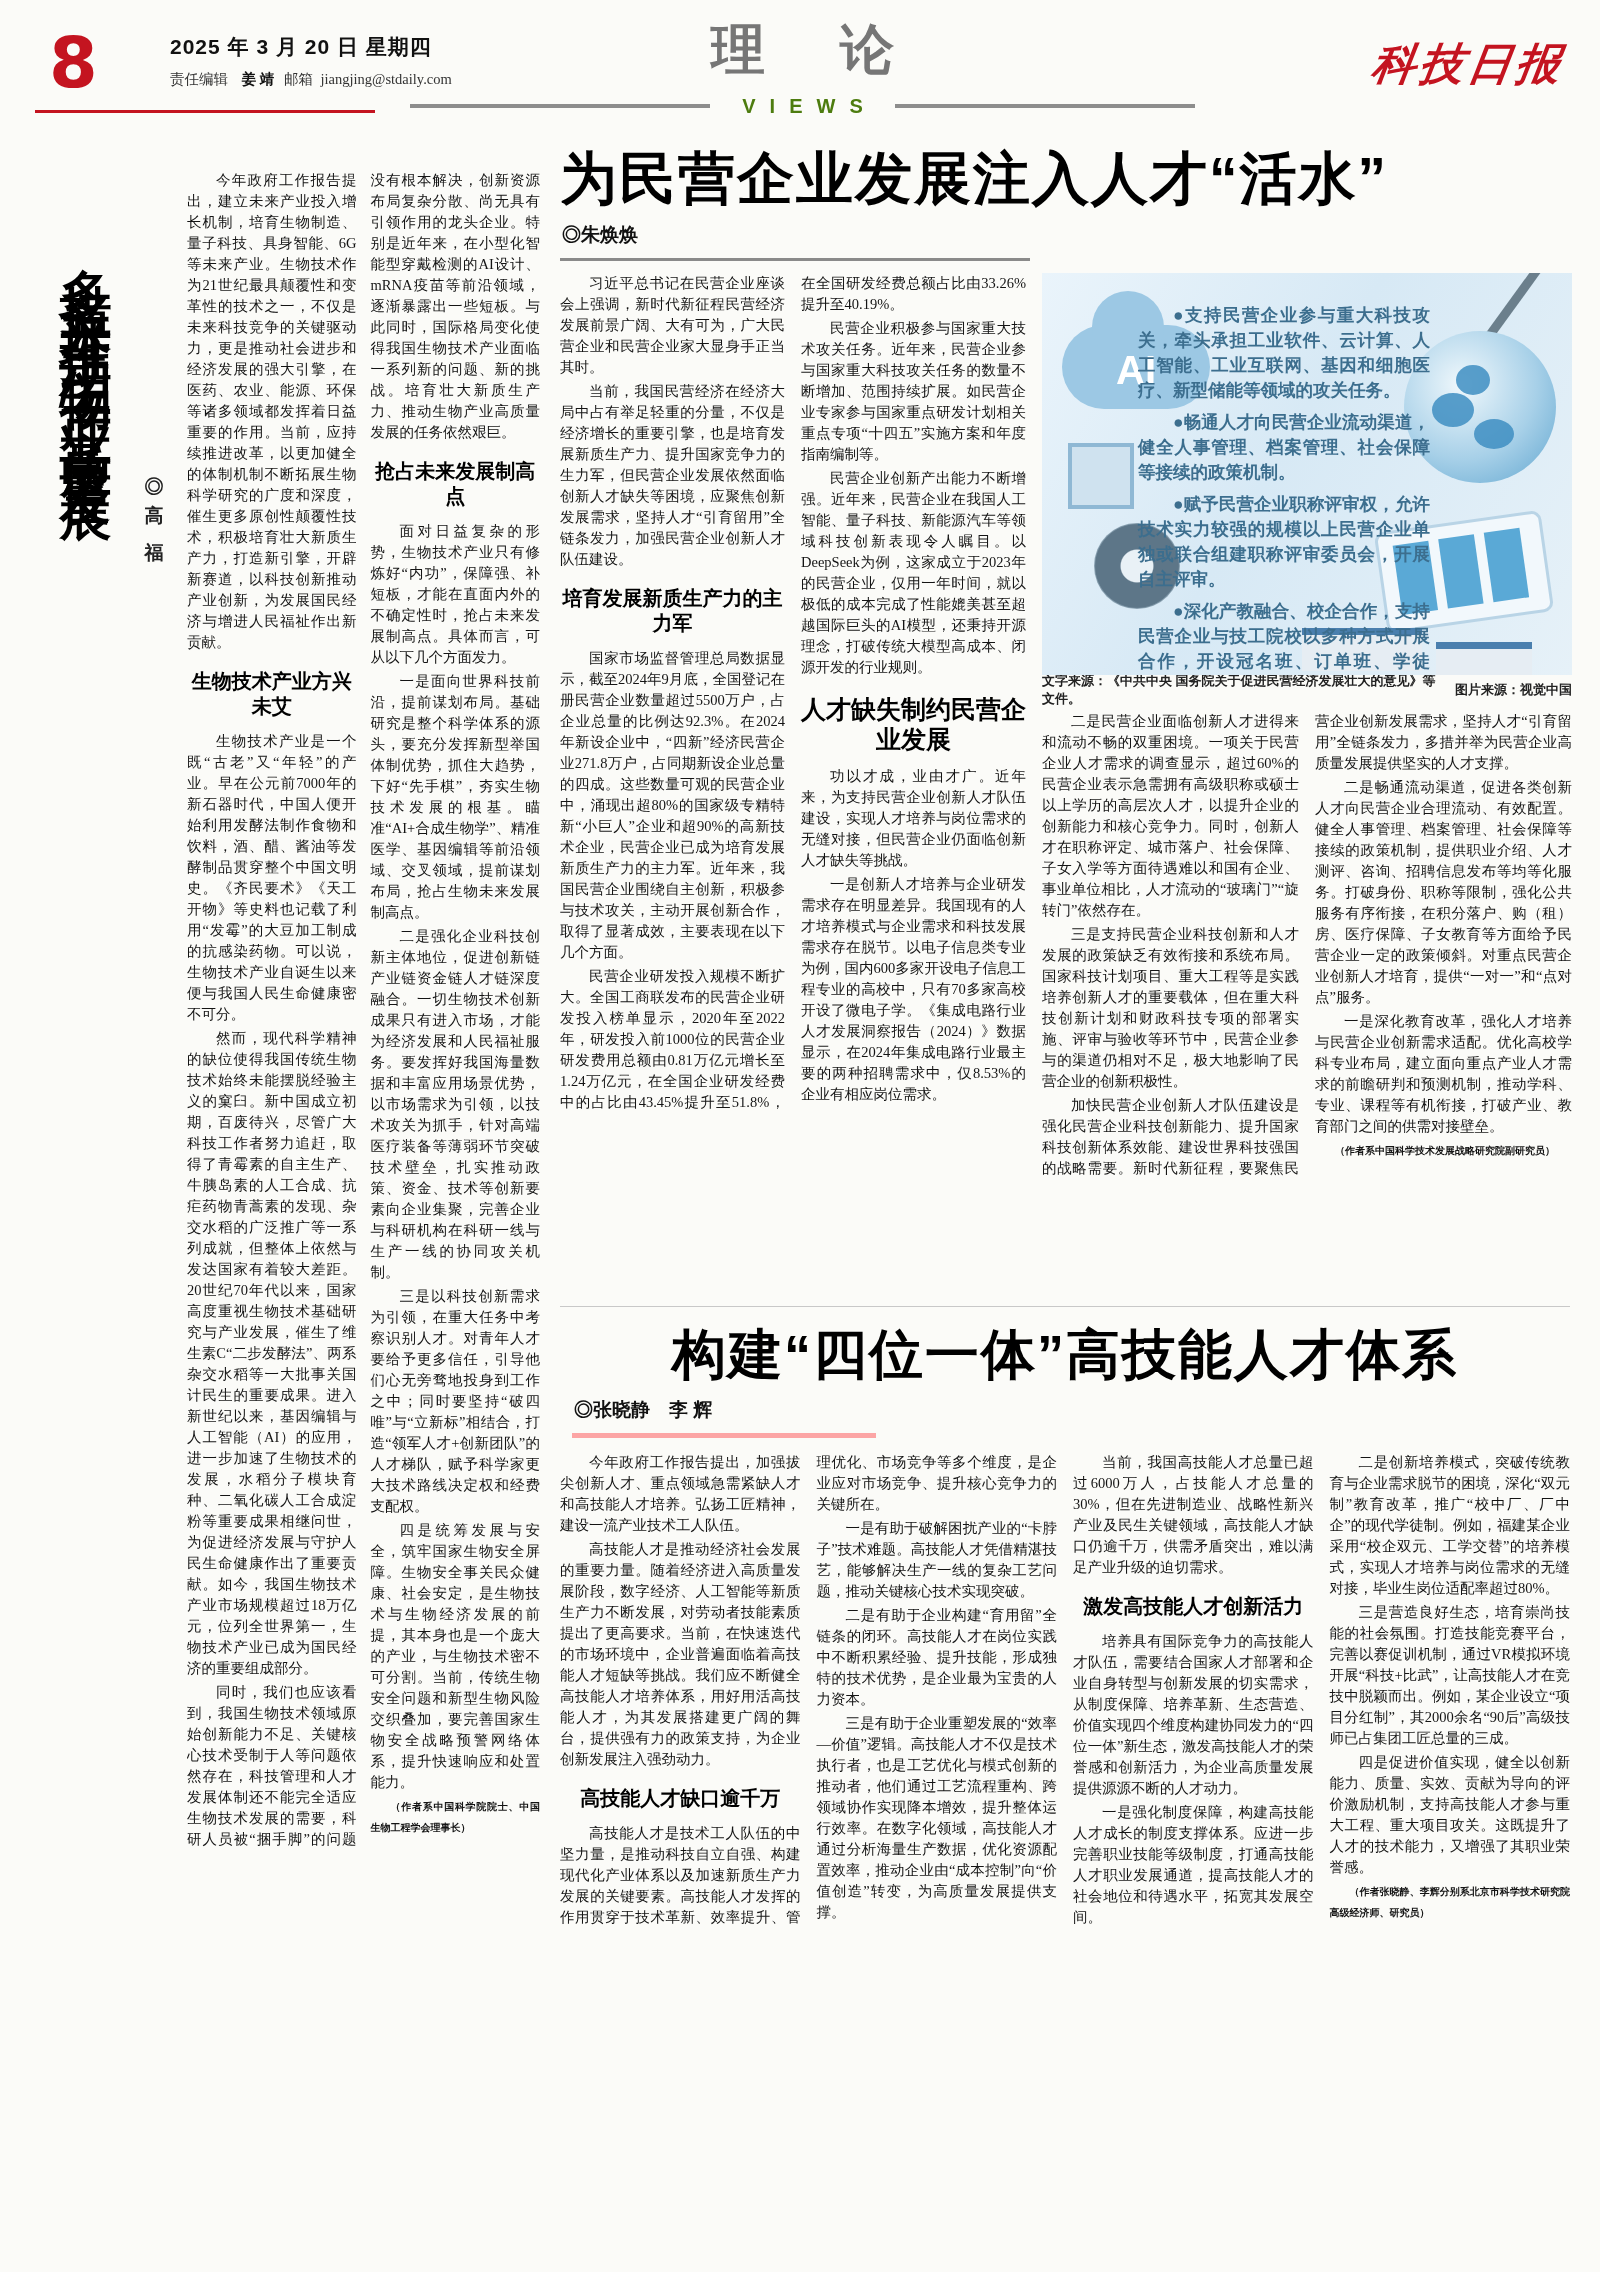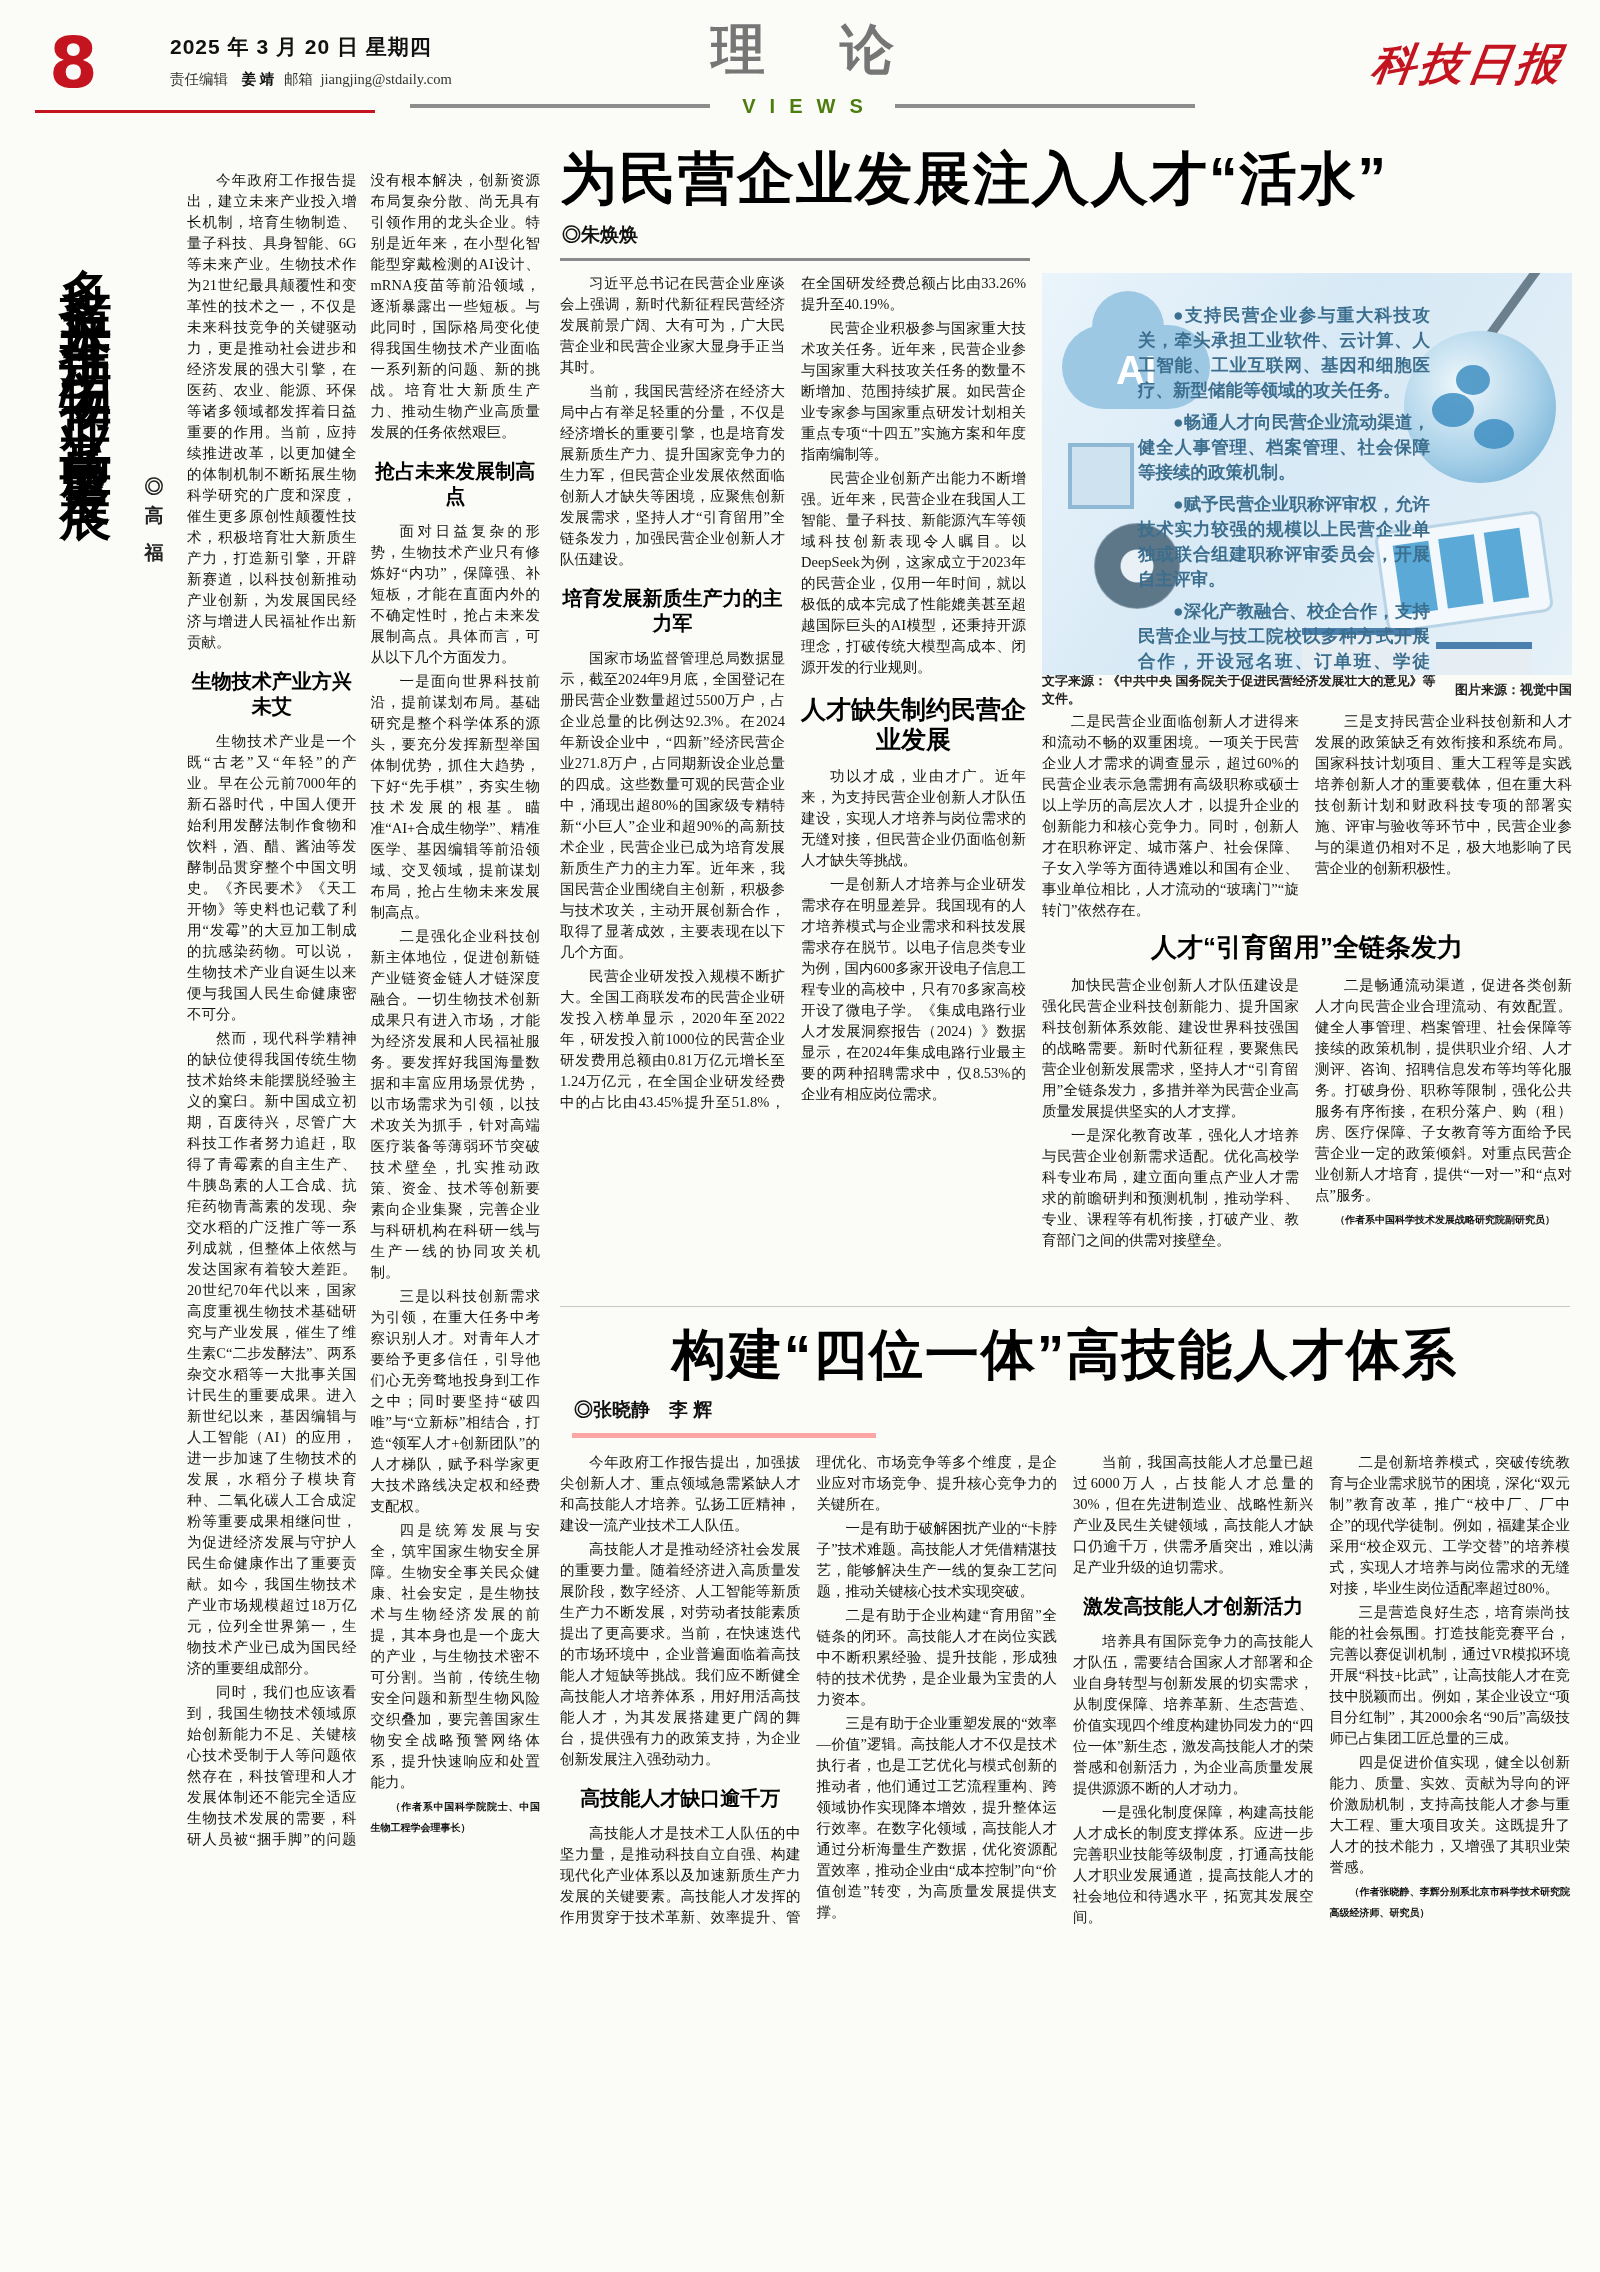--- a/index.html
+++ b/index.html
@@ -190,24 +190,23 @@
                 <p>●深化产教融合、校企合作，支持民营企业与技工院校以多种方式开展合作，开设冠名班、订单班、学徒班，强化技能人才培养。</p>
               </div>
             </div>
             <div class="caption">
               <span>文字来源：《中共中央 国务院关于促进民营经济发展壮大的意见》等文件。</span>
               <span class="crd">图片来源：视觉中国</span>
             </div>
             <div class="a1-lower">
               <p class="p">二是民营企业面临创新人才进得来和流动不畅的双重困境。一项关于民营企业人才需求的调查显示，超过60%的民营企业表示急需拥有高级职称或硕士以上学历的高层次人才，以提升企业的创新能力和核心竞争力。同时，创新人才在职称评定、城市落户、社会保障、子女入学等方面待遇难以和国有企业、事业单位相比，人才流动的“玻璃门”“旋转门”依然存在。</p>
               <p class="p">三是支持民营企业科技创新和人才发展的政策缺乏有效衔接和系统布局。国家科技计划项目、重大工程等是实践培养创新人才的重要载体，但在重大科技创新计划和财政科技专项的部署实施、评审与验收等环节中，民营企业参与的渠道仍相对不足，极大地影响了民营企业的创新积极性。</p>
-              <h3 class="col-h span">人才“引育留用”全链条发力</h3>
               <p class="p">加快民营企业创新人才队伍建设是强化民营企业科技创新能力、提升国家科技创新体系效能、建设世界科技强国的战略需要。新时代新征程，要聚焦民营企业创新发展需求，坚持人才“引育留用”全链条发力，多措并举为民营企业高质量发展提供坚实的人才支撑。</p>
+              <p class="p">二是畅通流动渠道，促进各类创新人才向民营企业合理流动、有效配置。健全人事管理、档案管理、社会保障等接续的政策机制，提供职业介绍、人才测评、咨询、招聘信息发布等均等化服务。打破身份、职称等限制，强化公共服务有序衔接，在积分落户、购（租）房、医疗保障、子女教育等方面给予民营企业一定的政策倾斜。对重点民营企业创新人才培育，提供“一对一”和“点对点”服务。</p>
               <p class="p">一是深化教育改革，强化人才培养与民营企业创新需求适配。优化高校学科专业布局，建立面向重点产业人才需求的前瞻研判和预测机制，推动学科、专业、课程等有机衔接，打破产业、教育部门之间的供需对接壁垒。</p>
-              <p class="p">二是畅通流动渠道，促进各类创新人才向民营企业合理流动、有效配置。健全人事管理、档案管理、社会保障等接续的政策机制，提供职业介绍、人才测评、咨询、招聘信息发布等均等化服务。打破身份、职称等限制，强化公共服务有序衔接，在积分落户、购（租）房、医疗保障、子女教育等方面给予民营企业一定的政策倾斜。对重点民营企业创新人才培育，提供“一对一”和“点对点”服务。</p>
               <p class="p attr">（作者系中国科学技术发展战略研究院副研究员）</p>
             </div>
           </div>
         </div>
       </article>
 
       <div class="divider"></div>
 
       <article>
         <h1 class="a2-headline">构建“四位一体”高技能人才体系</h1>

